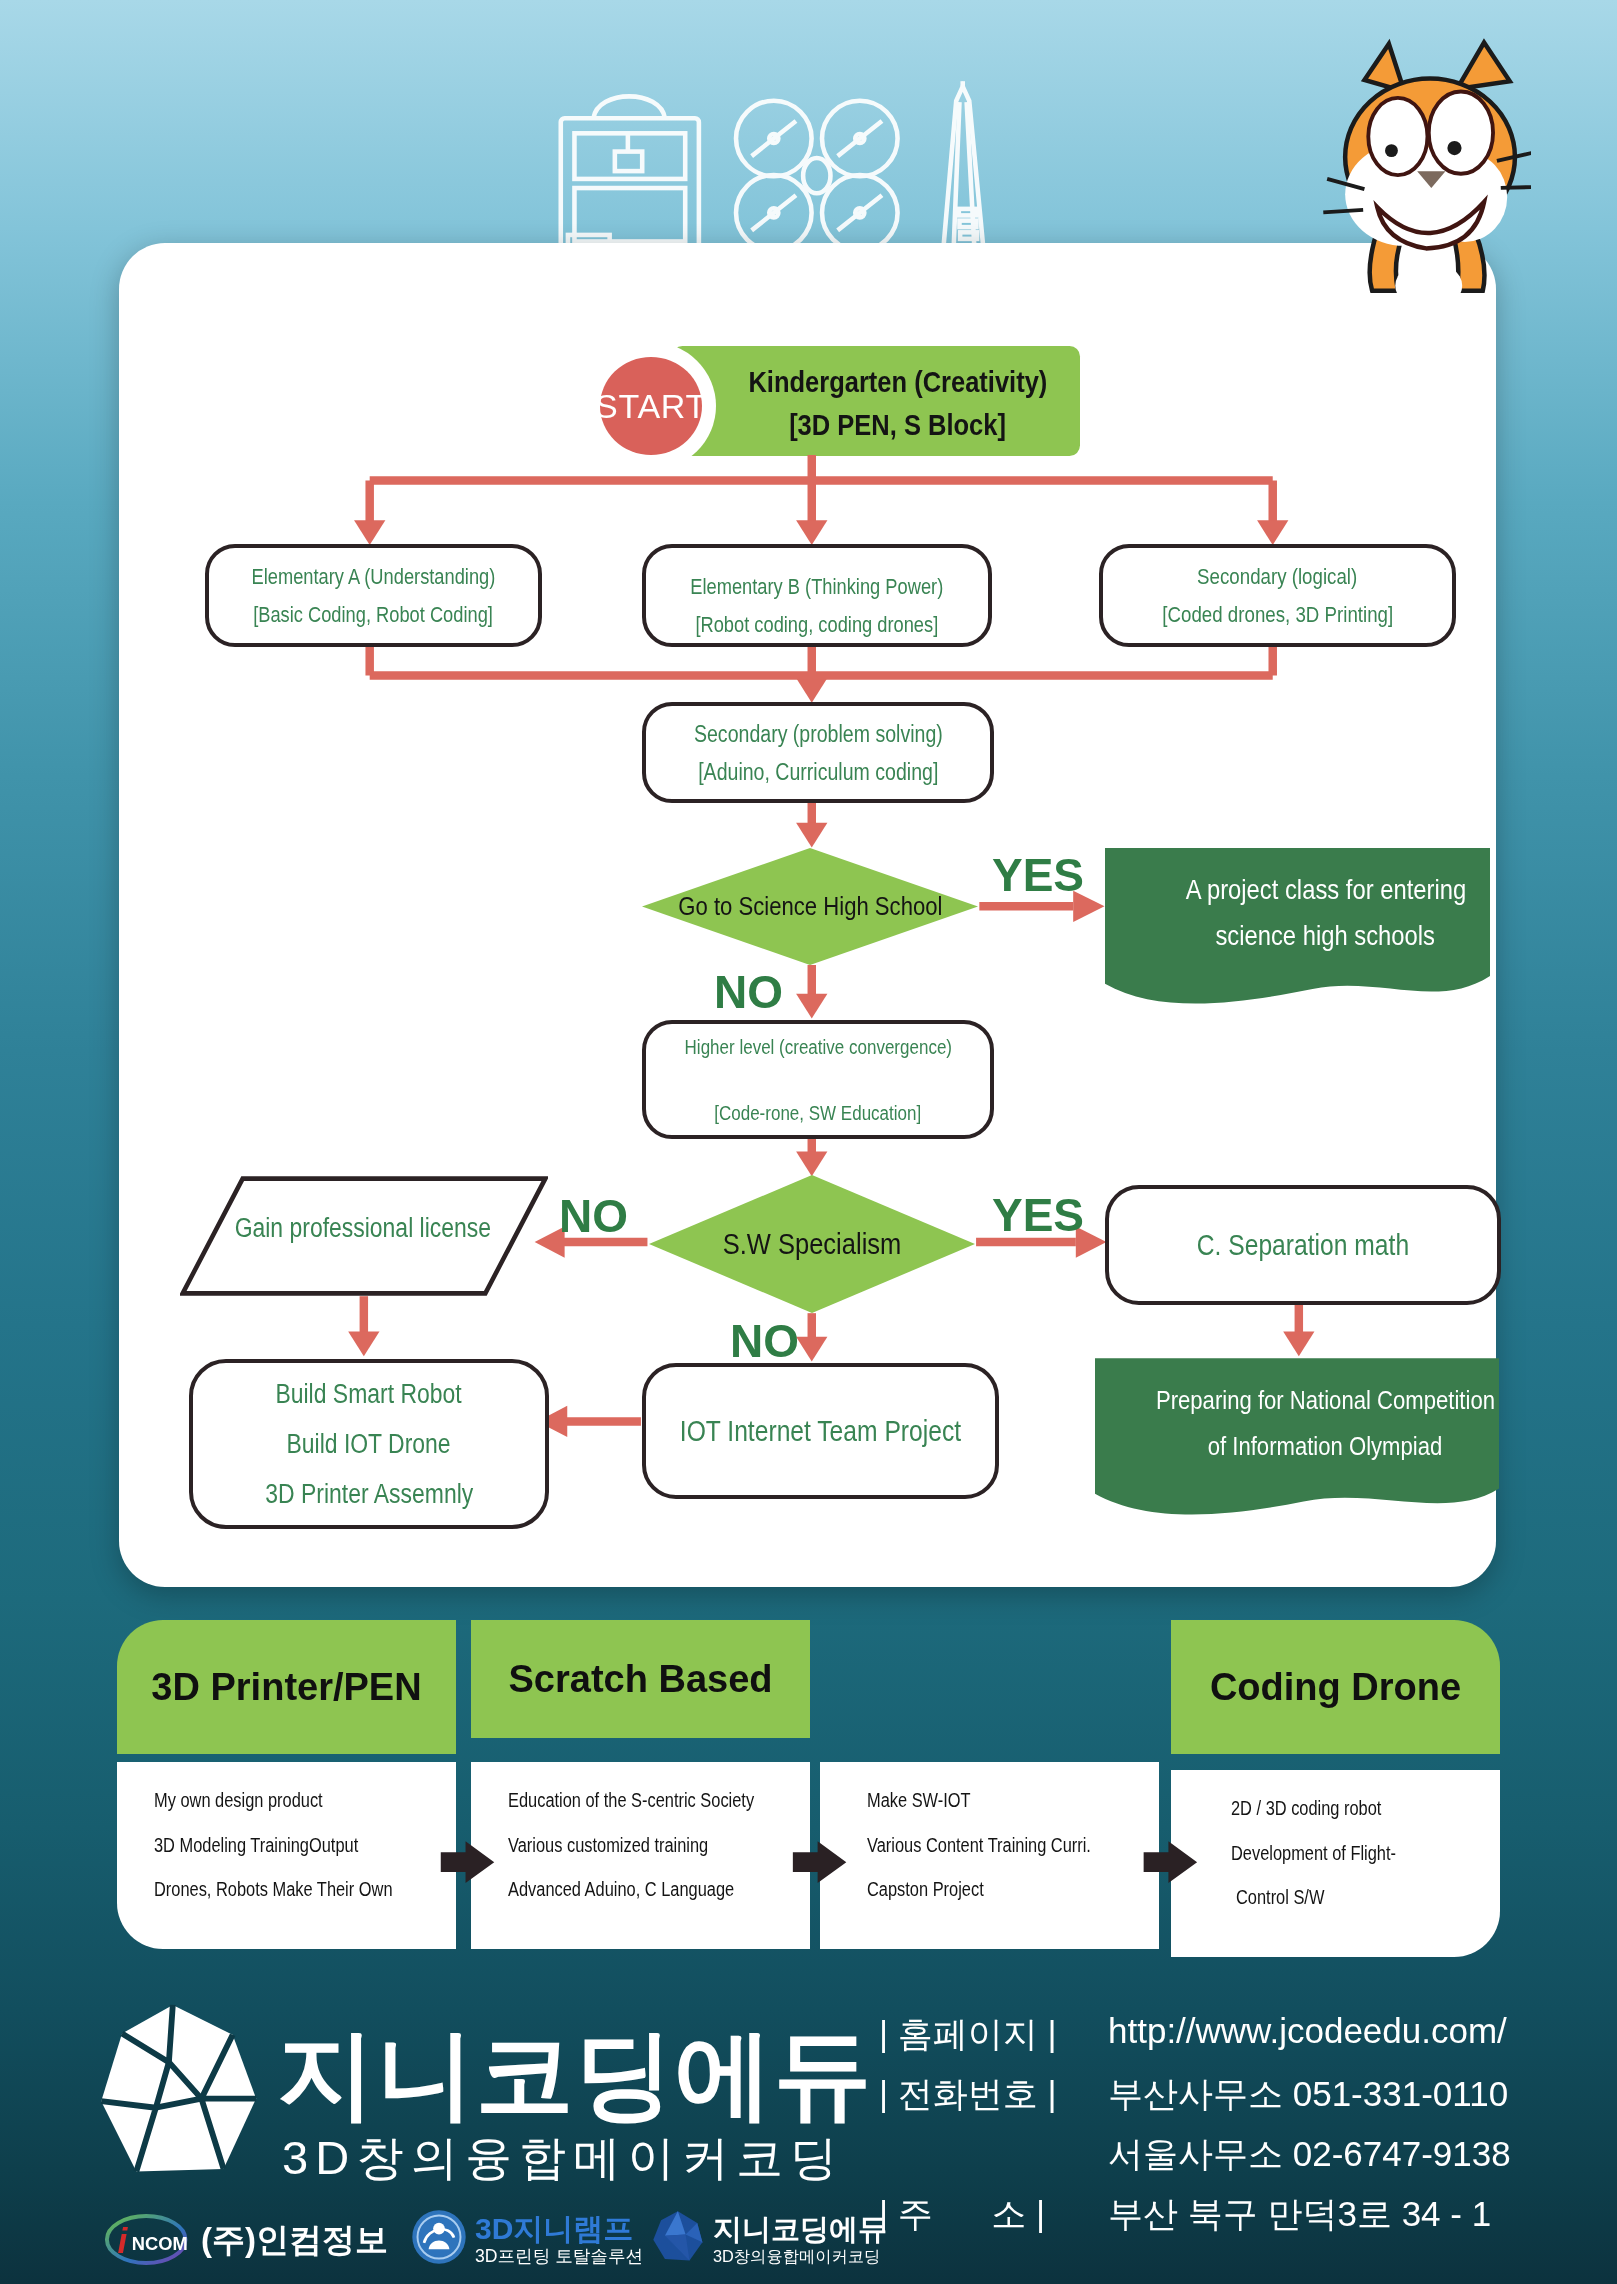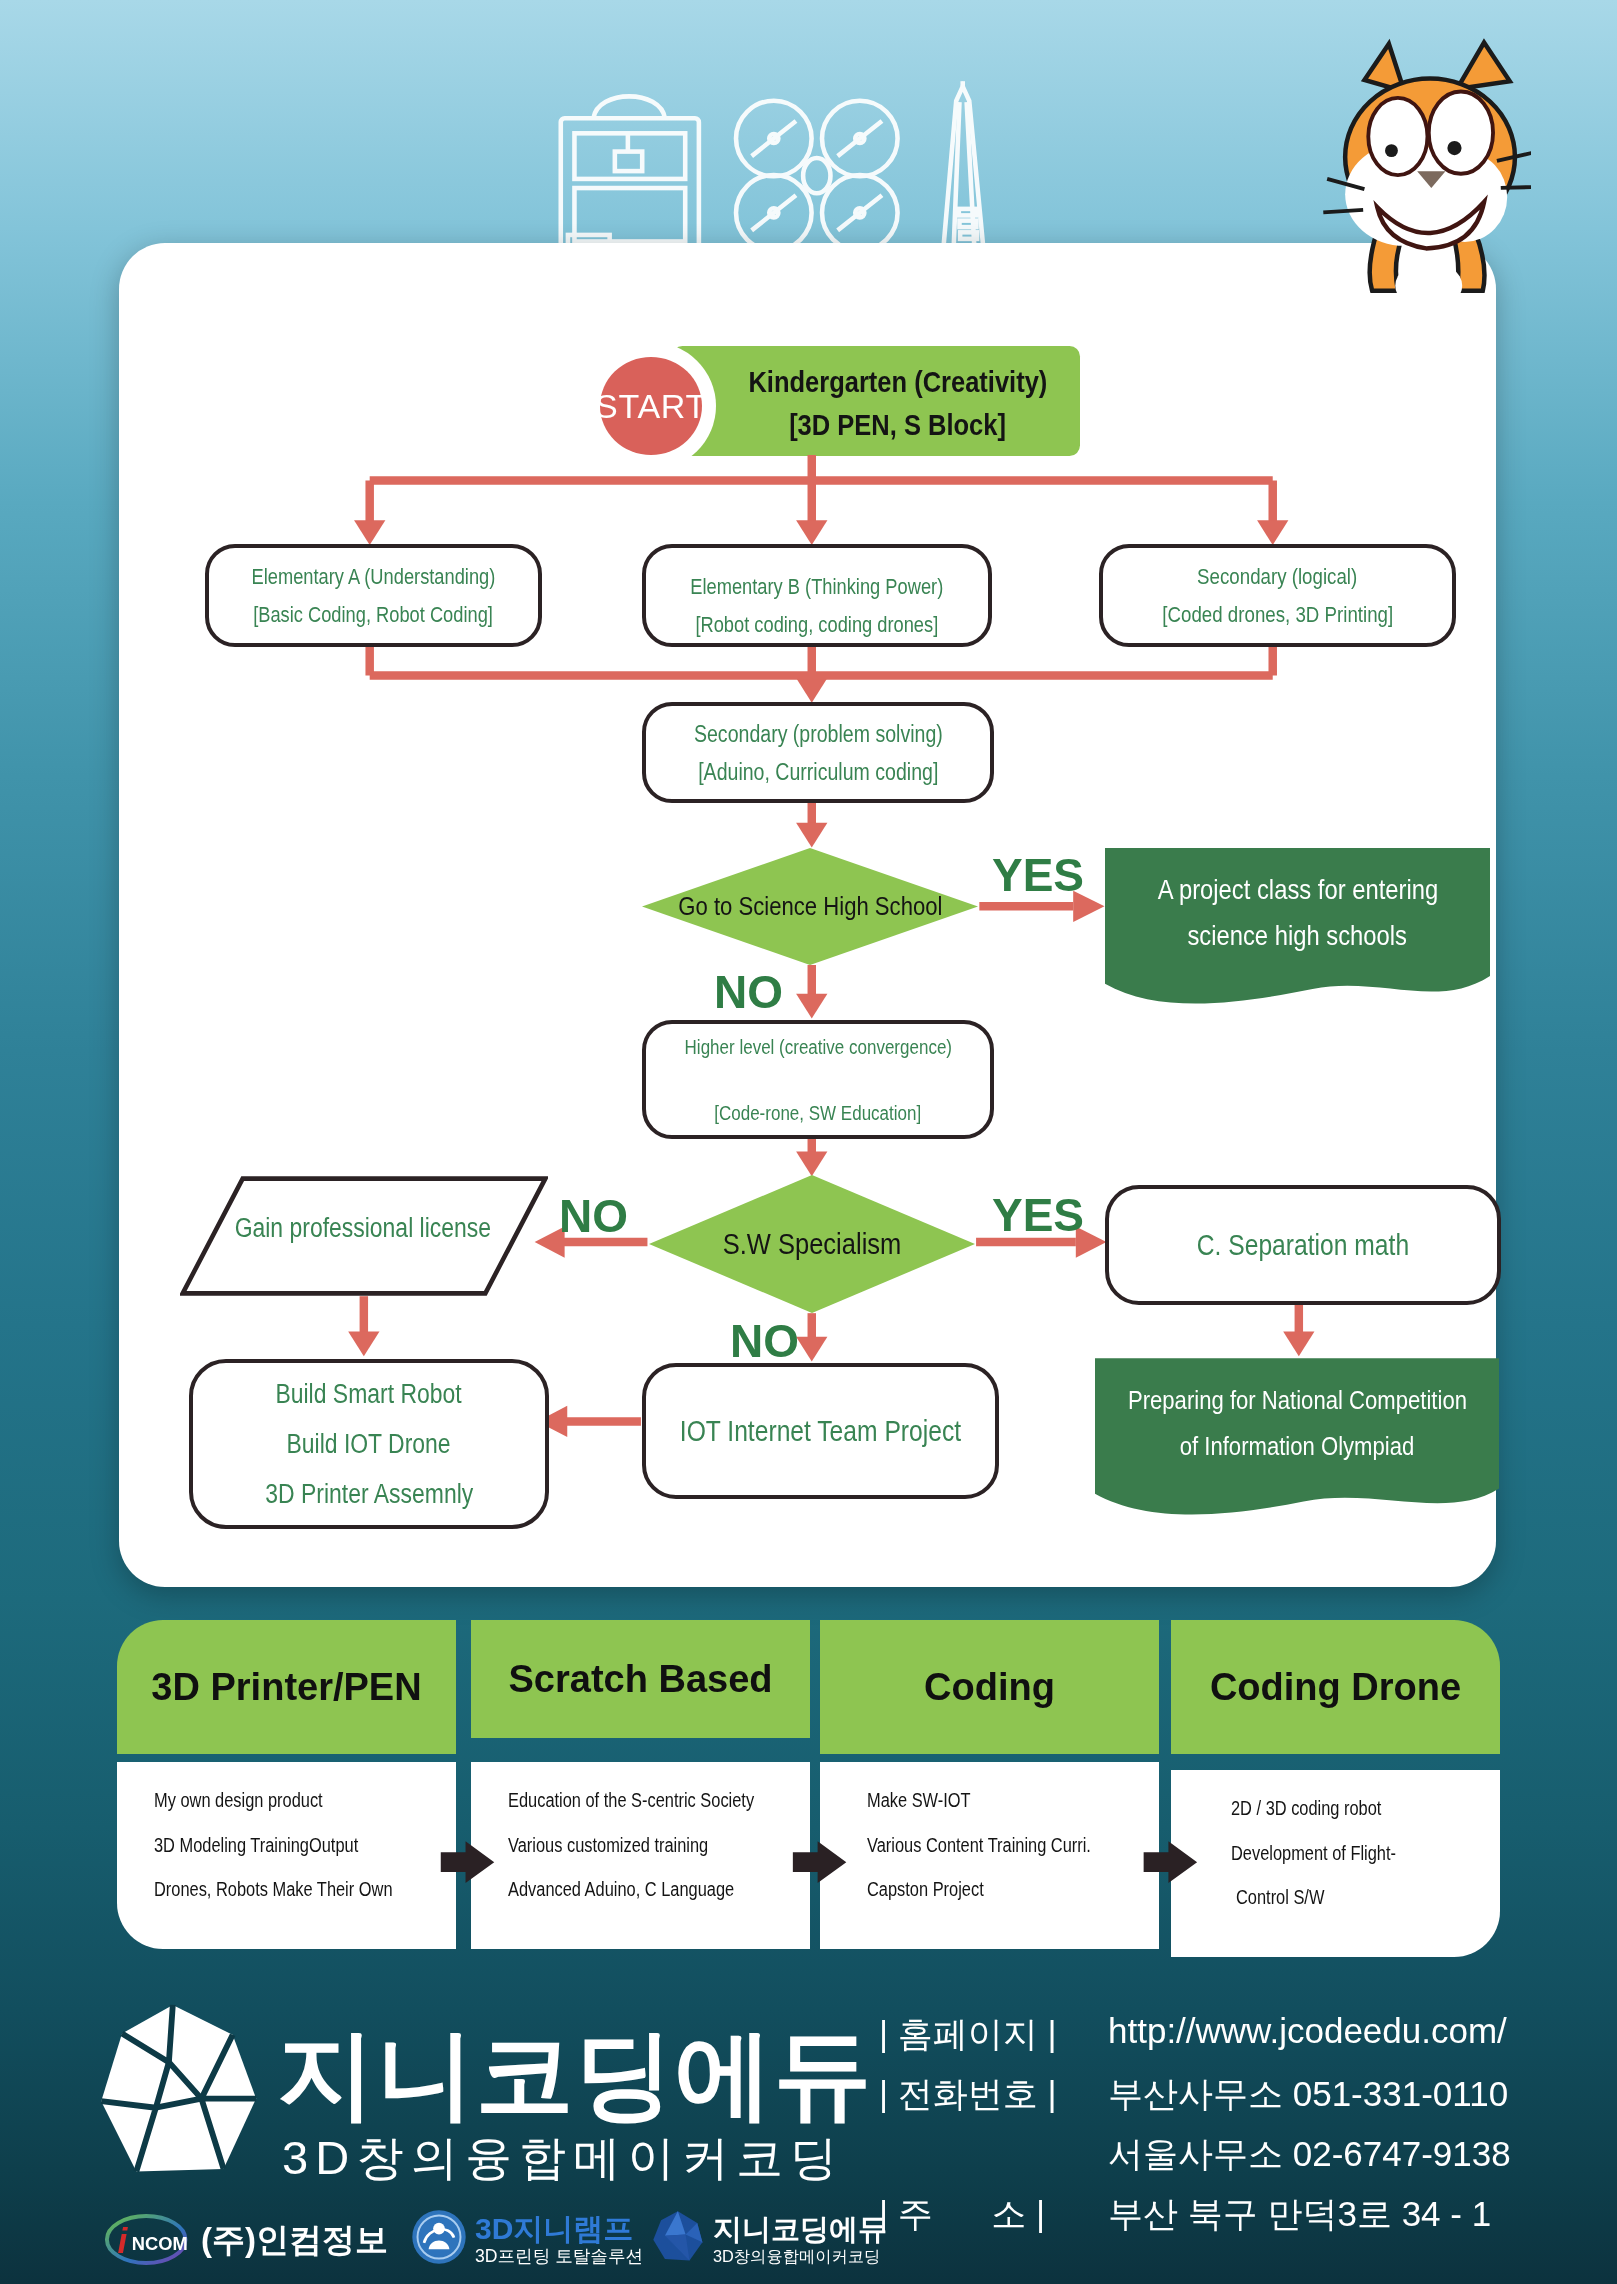--- a/index.html
+++ b/index.html
@@ -18,21 +18,21 @@
   
   .fbox{position:absolute;background:#fff;border:4.6px solid #2b2224;border-radius:30px;
         display:flex;flex-direction:column;justify-content:center;align-items:center;
         text-align:center;color:#398453;z-index:4;}
   .fbox .l{font-size:22px;line-height:38px;}
   .diamond{position:absolute;background:#8ec551;
         clip-path:polygon(50% 0,100% 50%,50% 100%,0 50%);
         display:flex;align-items:center;justify-content:center;
         color:#141414;z-index:4;text-align:center;}
   .flag{position:absolute;z-index:4;}
-  .flagtext{position:absolute;color:#fff;text-align:center;z-index:5;}
+  .flagtext{position:absolute;color:#fff;text-align:center;z-index:5;padding-left:28px;}
   .yn{position:absolute;color:#2f7d45;font-weight:bold;font-size:46px;z-index:5;}
   .banner{position:absolute;left:672px;top:346px;width:408px;height:110px;
         background:#8ec551;border-radius:10.4px;z-index:2;}
   .bannertext{position:absolute;left:720px;top:360px;width:355px;z-index:5;
         text-align:center;color:#141414;font-weight:bold;font-size:30px;line-height:43px;}
   .startwhite{position:absolute;left:586px;top:342px;width:130px;height:128px;
         background:#fff;border-radius:50%;z-index:3;}
   .startred{position:absolute;left:600px;top:357px;width:102px;height:98px;
         background:#d9615a;border-radius:50%;z-index:4;
         display:flex;align-items:center;justify-content:center;
@@ -256,23 +256,20 @@
     <span class="cond">Preparing for National Competition</span><br>
     <span class="cond">of Information Olympiad</span>
   </div>
 
   <div class="colhead" style="left:117px;top:1620px;width:339px;height:134px;border-radius:46px 0 0 0;">
     <span>3D Printer/PEN</span>
   </div>
   <div class="colhead" style="left:471px;top:1620px;width:339px;height:118px;">
     <span>Scratch Based</span>
   </div>
-  <div class="colhead" style="left:820px;top:1620px;width:339px;height:134px;">
-    <span>Coding</span>
-  </div>
   <div class="colhead" style="left:1171px;top:1620px;width:329px;height:134px;border-radius:0 46px 0 0;">
     <span>Coding Drone</span>
   </div>
 
   <div class="colbody" style="left:117px;top:1762px;width:339px;height:187px;border-radius:0 0 0 46px;">
     <div class="bl" style="top:27px;">My own design product</div>
     <div class="bl" style="top:72px;">3D Modeling TrainingOutput</div>
     <div class="bl" style="top:116px;">Drones, Robots Make Their Own</div>
   </div>
   <div class="colbody" style="left:471px;top:1762px;width:339px;height:187px;">

